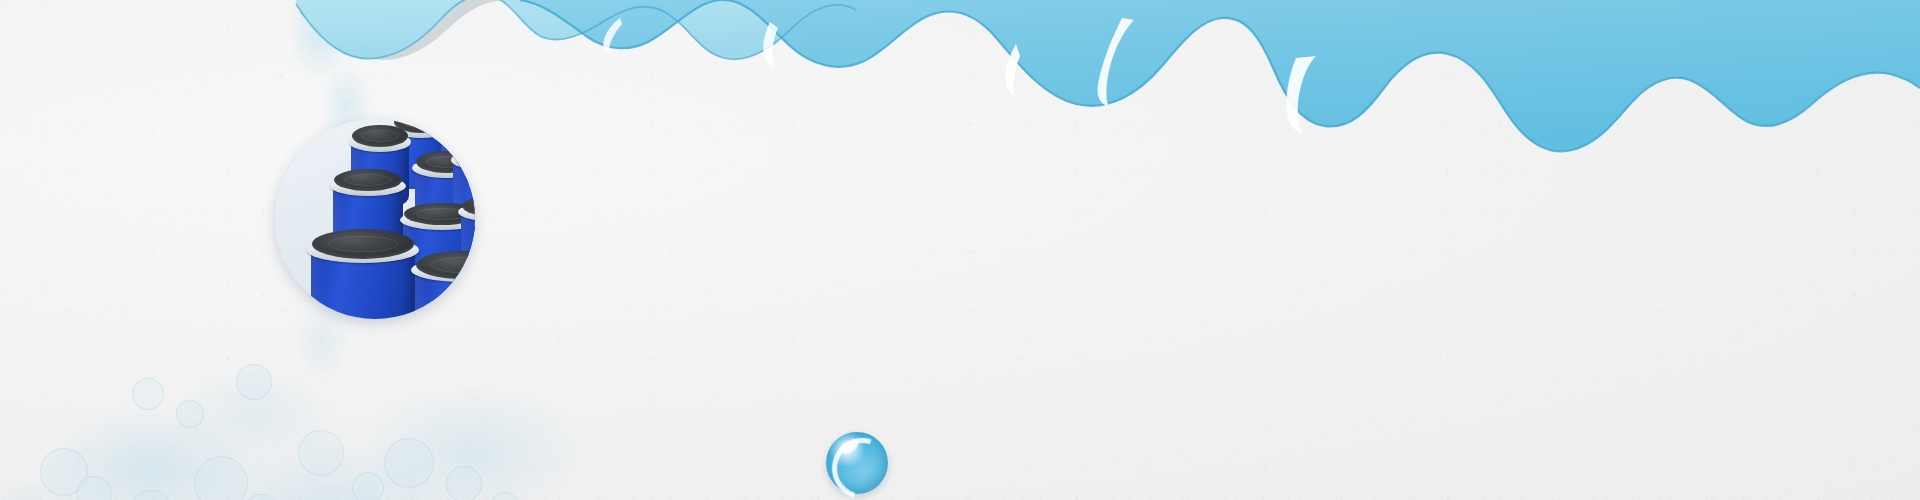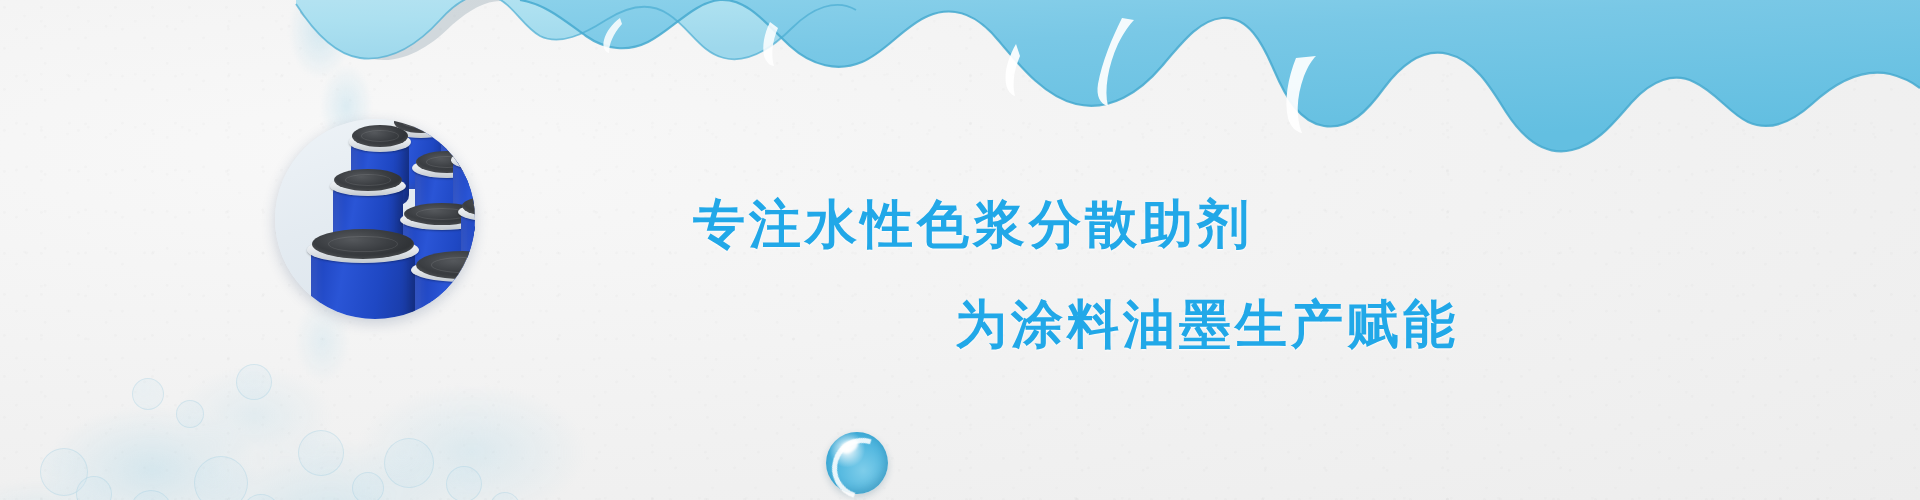--- a/index.html
+++ b/index.html
@@ -342,17 +342,15 @@
       </div>
     </div>
   </div>
 
   <div class="bubble">
     <span class="arc"></span>
     <span class="glint"></span>
   </div>
 
   <div class="headline">
-    <div class="hl-line hl-1">专注水性色浆分散助剂</div>
-    <div class="hl-line hl-2">为涂料油墨生产赋能</div>
   </div>
 
 </div>
 
 </body></html>

